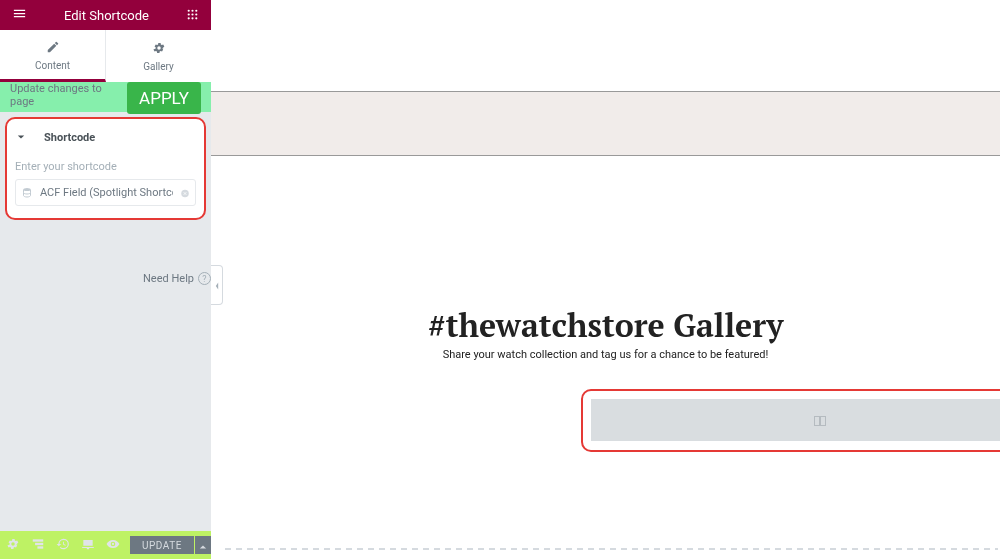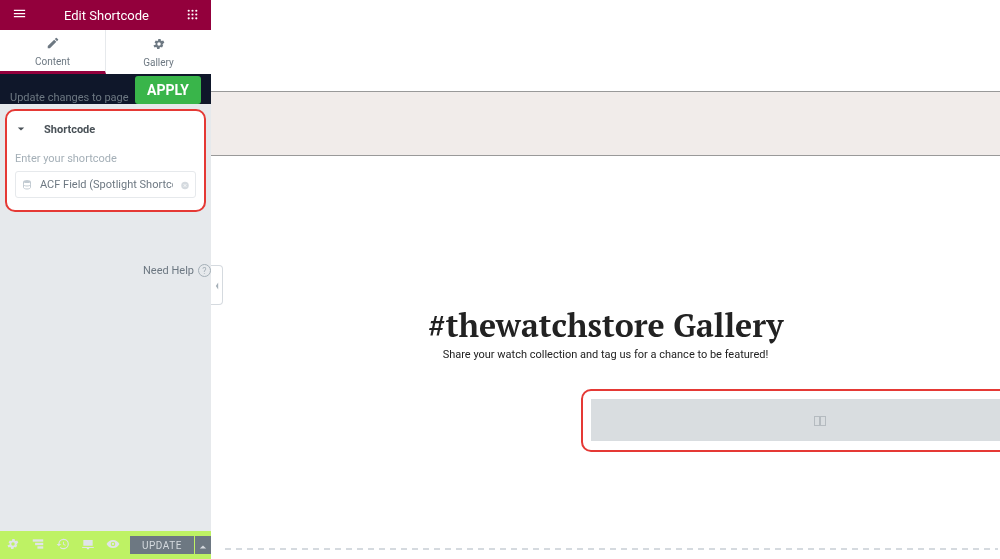--- a/index.html
+++ b/index.html
@@ -2,28 +2,28 @@
 <html><head>
 <meta charset="utf-8">
 <style>
 *{box-sizing:border-box;margin:0;padding:0;font-family:Roboto,-apple-system,BlinkMacSystemFont,"Segoe UI",sans-serif}
 html,body{width:1000px;height:559px;overflow:hidden;background:#fff}
 .app{display:flex;width:100%;height:100%}
 .sidebar{width:211px;height:100%;background:#e6e9ec;display:flex;flex-direction:column;position:relative}
 .sb-header{height:30px;background:#93003c;display:flex;align-items:center;color:#fff;padding:0 12px}
 .sb-header-title{flex:1;text-align:center;font-size:13px;font-weight:400}
 .sb-header svg{fill:#fff}
-.tabs{display:flex;background:#fff;height:44px}
+.tabs{display:flex;background:#fff;height:52px}
 .tab{flex:1;display:flex;flex-direction:column;align-items:center;justify-content:center;gap:2px;cursor:pointer;border-right:1px solid #e6e9ec}
 .tab:last-child{border-right:none}
 .tab svg{fill:#6d7882;width:14px;height:14px}
 .tab-label{font-size:10px;color:#6d7882}
 .tab.active{border-bottom:3px solid #93003c}
-.update-row{height:30px;background:#0f172a;display:flex;align-items:flex-end;justify-content:space-between;padding:0 10px;font-size:11px;color:#6d7882}
-.apply-btn{background:#39b54a;color:#fff;border:none;padding:6px 12px;font-size:14px;font-weight:700;border-radius:3px;cursor:pointer}
+.update-row{height:30px;background:#86efac;display:flex;align-items:flex-start;justify-content:space-between;padding:0 10px;font-size:11px;color:#6d7882}
+.apply-btn{background:#39b54a;color:#fff;border:none;padding:6px 12px;font-size:17px;font-weight:400;border-radius:3px;cursor:pointer}
 .section-panel{margin:5px 5px 0 5px;background:#fff;border:2px solid #e53935;border-radius:10px;padding:8px 8px 12px 8px}
 .section-head{display:flex;align-items:center;gap:19px;font-size:11px;font-weight:700;color:#495157;padding:4px 2px 10px 2px}
 .section-head svg{width:8px;height:8px;fill:#495157}
 .field-label{font-size:11px;color:#a4afb7;margin:6px 0 6px 0}
 .field-wrap{position:relative}
 .field-input{width:100%;height:27px;border:1px solid #e6e9ec;border-radius:3px;padding:0 22px 0 24px;font-size:11px;color:#6d7882;background:#fff}
 .field-icon-left{position:absolute;left:6px;top:50%;transform:translateY(-50%)}
 .field-icon-left svg{width:12px;height:12px;fill:#c2cbd2}
 .field-icon-right{position:absolute;right:6px;top:50%;transform:translateY(-50%)}
 .field-icon-right svg{width:10px;height:10px;fill:#c2cbd2}

